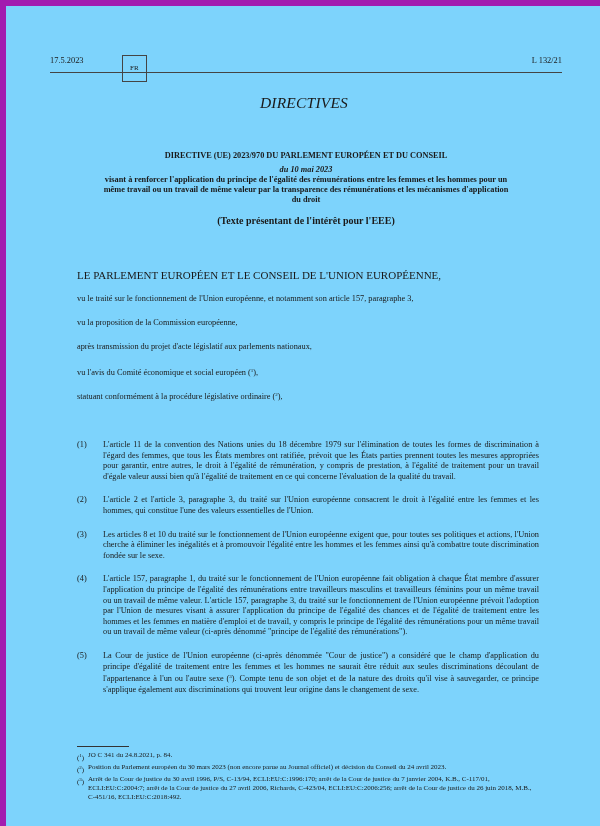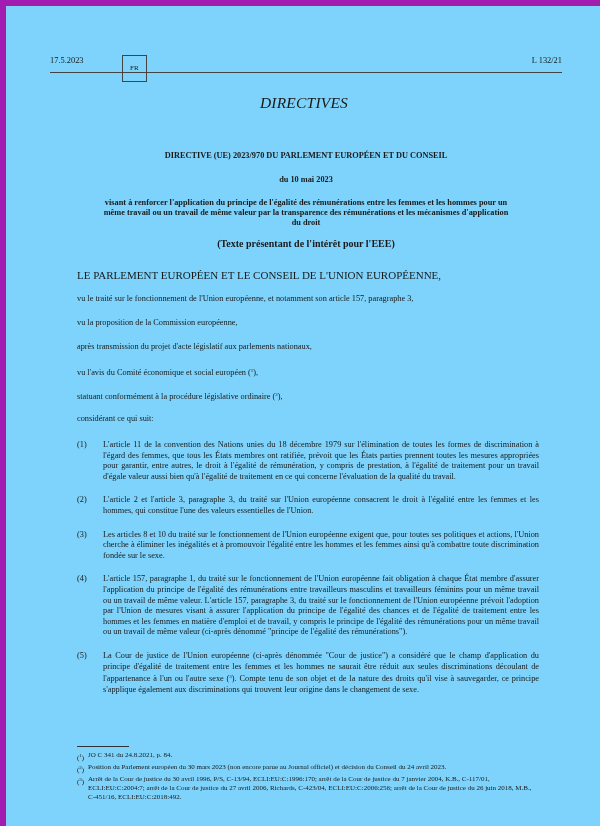--- a/index.html
+++ b/index.html
@@ -27,22 +27,22 @@
   .hdr .ref { position: absolute; right: 0; top: 6px; }
 
   .section-title {
     position: absolute; left: 0; right: 0; top: 88px;
     text-align: center; font-size: 15.5px; letter-spacing: 0.2px; font-style: italic;
   }
   .title-block {
     position: absolute; left: 95px; width: 410px; top: 145px;
     text-align: center; font-weight: bold; font-size: 8.3px; line-height: 10px;
   }
-  .title-block .t1 { margin-bottom: 14px; }
-  .title-block .t2 { margin-bottom: 13px; }
+  .title-block .t1 { margin-bottom: 4px; }
+  .title-block .t2 { margin-bottom: 0; font-style: italic; }
   .title-block .t3 { margin-bottom: 11px; }
   .title-block .t4 { font-size: 10px; }
 
   .body { position: absolute; left: 71px; width: 460px; top: 263px; font-size: 8.3px; }
   .line { height: 24px; line-height: 12px; }
   .line.caps { font-size: 11px; }
   sup { font-size: 5px; vertical-align: 3px; }
 
   .recitals { position: absolute; left: 71px; width: 462px; top: 434px; font-size: 8.3px; line-height: 10.6px; }
   .recital { display: flex; margin-bottom: 13px; }
@@ -75,21 +75,20 @@
     <div class="t4">(Texte présentant de l'intérêt pour l'EEE)</div>
   </div>
 
   <div class="body">
     <div class="line caps">LE PARLEMENT EUROPÉEN ET LE CONSEIL DE L'UNION EUROPÉENNE,</div>
     <div class="line"><span>vu le traité sur le fonctionnement de l'Union européenne, et notamment son article 157, paragraphe 3,</span></div>
     <div class="line"><span>vu la proposition de la Commission européenne,</span></div>
     <div class="line"><span>après transmission du projet d'acte législatif aux parlements nationaux,</span></div>
     <div class="line"><span>vu l'avis du Comité économique et social européen</span> (<sup>1</sup><span>),</span></div>
     <div class="line"><span>statuant conformément à la procédure législative ordinaire</span> (<sup>2</sup><span>),</span></div>
-    <div class="line">considérant ce qui suit:</div>
   </div>
 
   <div class="recitals">
     <div class="recital">
       <span class="num">(1)</span>
       <span class="txt">L'article 11 de la convention des Nations unies du 18 décembre 1979 sur l'élimination de toutes les formes de discrimination à l'égard des femmes, que tous les États membres ont ratifiée, prévoit que les États parties prennent toutes les mesures appropriées pour garantir, entre autres, le droit à l'égalité de rémunération, y compris de prestation, à l'égalité de traitement pour un travail d'égale valeur aussi bien qu'à l'égalité de traitement en ce qui concerne l'évaluation de la qualité du travail.</span>
     </div>
     <div class="recital">
       <span class="num">(2)</span>
       <span class="txt">L'article 2 et l'article 3, paragraphe 3, du traité sur l'Union européenne consacrent le droit à l'égalité entre les femmes et les hommes, qui constitue l'une des valeurs essentielles de l'Union.</span>

